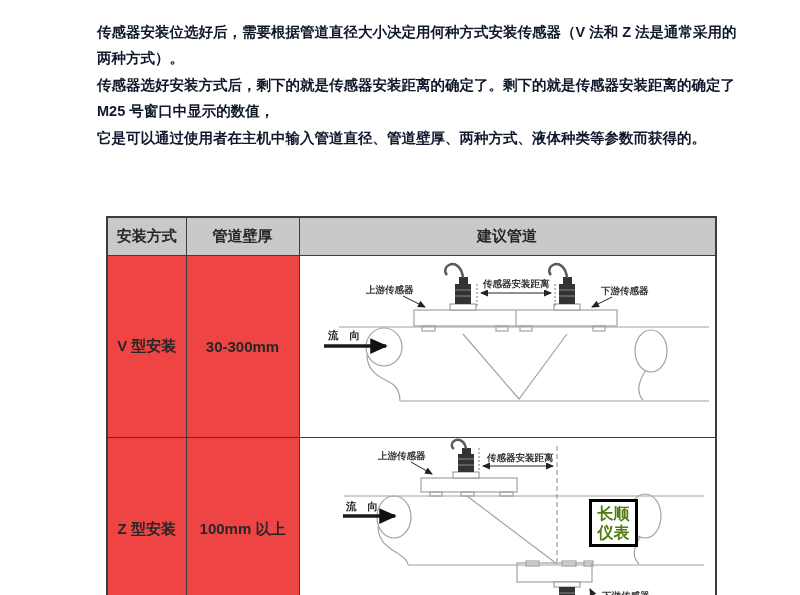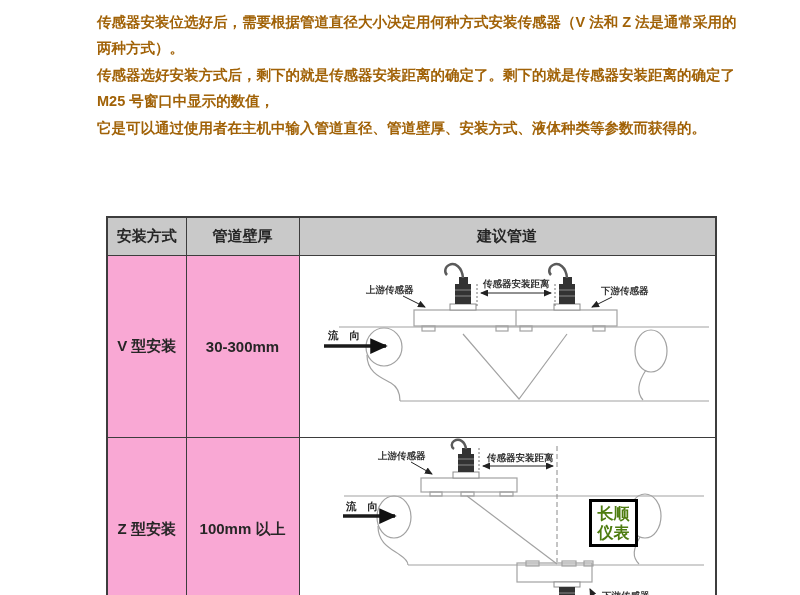--- a/index.html
+++ b/index.html
@@ -1,36 +1,36 @@
 <!DOCTYPE html>
 <html><head>
 <meta charset="utf-8">
 <style>
   html,body { margin:0; padding:0; background:#ffffff; }
   .page {
     position:relative; width:800px; height:595px; background:#ffffff;
     font-family:"Liberation Sans","DejaVu Sans",sans-serif; overflow:hidden;
   }
   
-  .intro { position:absolute; left:97px; top:9px; width:640px; color:#a16207; }
+  .intro { position:absolute; left:97px; top:19px; width:640px; color:#0f172a; }
   .intro .line { font-size:14.5px; font-weight:600; line-height:26.4px; white-space:nowrap; }
 
   
   .install-table {
     position:absolute; left:106px; top:176px;
     border-collapse:collapse; table-layout:fixed;
     border:2.5px solid #3d3d3d;
     margin-top:40px;
   }
   .install-table th, .install-table td { border:1.6px solid #3d3d3d; padding:0; }
   .install-table th {
     background:#c9c9c9; height:37px; font-size:15px; font-weight:700; color:#262626;
     text-align:center;
   }
-  .c-text { text-align:center; font-size:15px; font-weight:600; color:#262626; background:#f9a8d4; }
+  .c-text { text-align:center; font-size:15px; font-weight:600; color:#262626; background:#ef4444; }
   .r1 td { height:181px; }
   .r2 td { height:182px; }
   .c-diagram { vertical-align:top; background:#fff; }
   .c-diagram svg { display:block; }
 
   svg text {
     font-family:"Liberation Sans","DejaVu Sans",sans-serif;
     fill:#333333; font-size:9.5px; font-weight:700;
   }
   svg text.flow { font-size:10.5px; letter-spacing:4px; fill:#1f1f1f; }
@@ -46,21 +46,21 @@
 </head>
 <body>
 
 <div class="page">
 
   <div class="intro">
     <div class="line">传感器安装位选好后，需要根据管道直径大小决定用何种方式安装传感器（V 法和 Z 法是通常采用的</div>
     <div class="line">两种方式）。</div>
     <div class="line">传感器选好安装方式后，剩下的就是传感器安装距离的确定了。剩下的就是传感器安装距离的确定了</div>
     <div class="line">M25 号窗口中显示的数值，</div>
-    <div class="line">它是可以通过使用者在主机中输入管道直径、管道壁厚、安装方式、液体种类等参数而获得的。</div>
+    <div class="line">它是可以通过使用者在主机中输入管道直径、管道壁厚、两种方式、液体种类等参数而获得的。</div>
   </div>
 
   <table class="install-table">
     <colgroup>
         <col style="width:79px">
         <col style="width:113px">
         <col style="width:415px">
       </colgroup>
     <thead>
       <tr>

